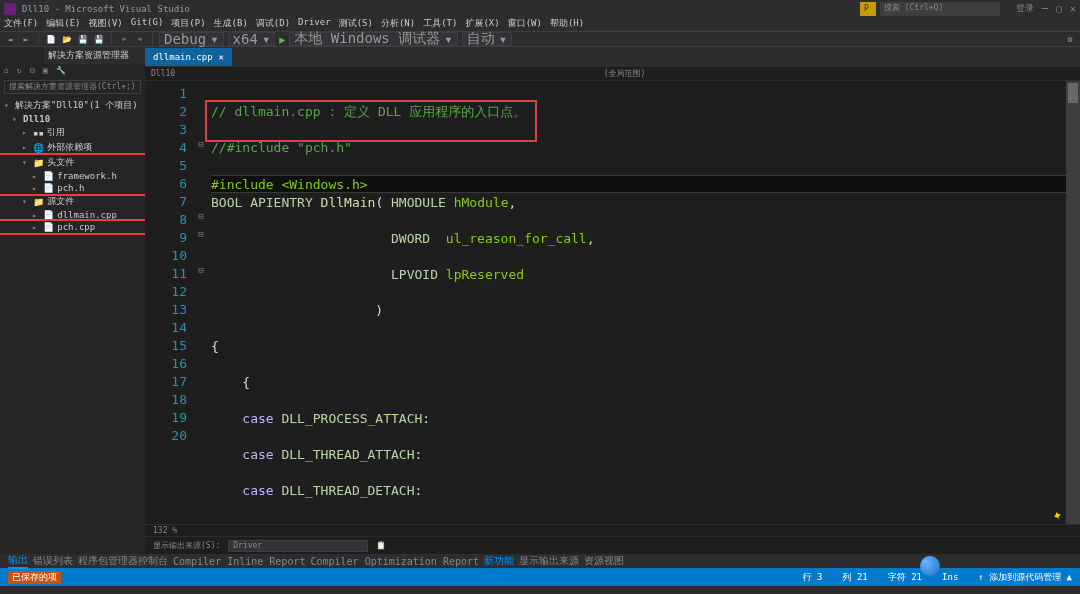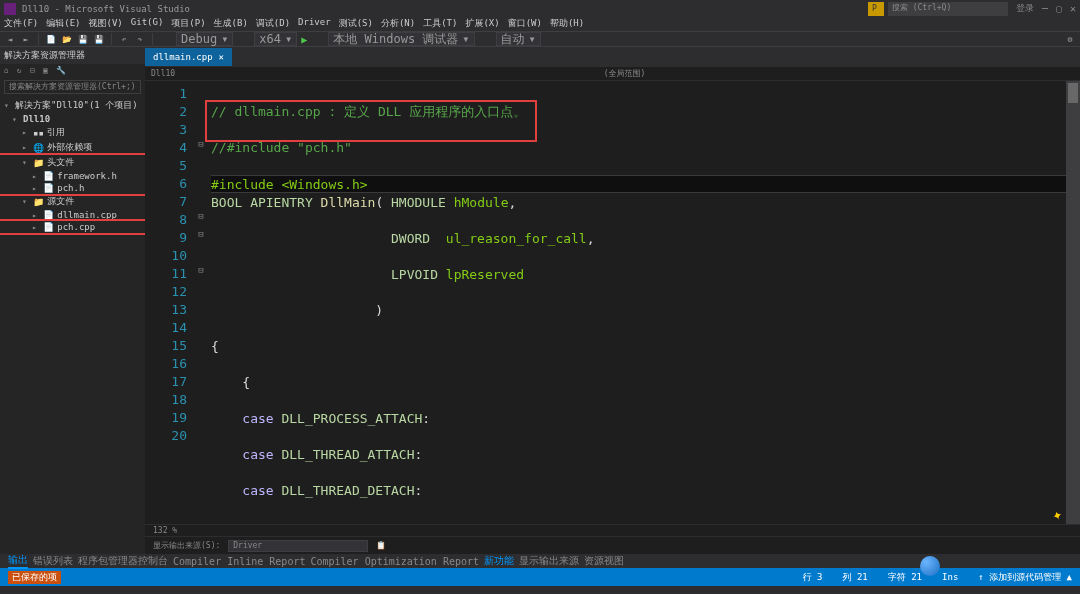--- a/index.html
+++ b/index.html
@@ -9,26 +9,26 @@
 .titlebar .title{color:#999;font-size:9px;}
 .titlebar .spacer{flex:1;}
 .titlebar .search{background:#c99a00;padding:2px 4px;color:#333;font-size:8px;width:16px;height:14px;}
 .titlebar .searchbox{background:#3e3e40;width:120px;height:14px;margin-left:4px;color:#888;font-size:8px;padding:0 4px;}
 .titlebar .wincontrols{display:flex;gap:8px;margin-left:8px;color:#888;font-size:10px;}
 .menubar{height:14px;background:#2d2d30;display:flex;align-items:flex-start;padding:0 4px;gap:8px;color:#ccc;font-size:9px;}
 .menubar span{cursor:pointer;}
 .toolbar{height:16px;background:#2d2d30;display:flex;align-items:center;padding:0 4px;gap:4px;color:#999;border-top:1px solid #3e3e40;border-bottom:1px solid #3e3e40;}
 .toolbar .icon{width:12px;height:12px;display:flex;align-items:center;justify-content:center;font-size:8px;}
 .toolbar .sep{width:1px;height:12px;background:#3e3e40;margin:0 2px;}
-.toolbar .combo{background:#333337;border:1px solid #3e3e40;padding:0 4px;font-size:12px;height:14px;display:flex;align-items:center;gap:4px;margin-left:17px;}
+.toolbar .combo{background:#333337;border:1px solid #3e3e40;padding:0 4px;font-size:14px;height:14px;display:flex;align-items:center;gap:4px;}
 .toolbar .playbtn{color:#4ec94e;}
 .toolbar .spacer{flex:1;}
 .main{display:flex;height:507px;}
 .sidebar{width:145px;background:#252526;display:flex;flex-direction:column;}
-.side-title{background:#2d2d30;padding:2px 4px;font-size:9px;color:#ccc;display:flex;align-items:center;gap:120px;}
+.side-title{background:#2d2d30;padding:2px 4px;font-size:9px;color:#ccc;display:flex;align-items:center;gap:120px;margin-left:44px;}
 .side-toolbar{display:flex;gap:3px;padding:2px 4px;font-size:8px;color:#888;}
 .side-toolbar .icon{width:10px;height:10px;}
 .search-tree{background:#252526;border:1px solid #3e3e40;height:14px;margin:2px 4px;font-size:8px;color:#888;padding:0 4px;}
 .tree{padding:2px 0;font-size:9px;color:#ccc;}
 .tree-item{padding:1px 4px;display:flex;align-items:center;gap:3px;}
 .tree-exp{color:#888;font-size:8px;width:8px;}
 .indent1{padding-left:12px;}
 .indent2{padding-left:22px;}
 .indent3{padding-left:32px;}
 .red-box{outline:2px solid #e04040;}
@@ -66,21 +66,21 @@
 </style>
 </head>
 <body>
 
 <div class="titlebar">
   <div class="logo"></div>
   <div class="title">Dll10 - Microsoft Visual Studio</div>
   <div class="spacer"></div>
   <div class="search">P</div>
   <div class="searchbox">搜索 (Ctrl+Q)</div>
-  <div style="margin-left:8px;color:#888;font-size:9px;">登录</div>
+  <div style="margin-left:16px;color:#888;font-size:9px;">登录</div>
   <div class="wincontrols">
     <span>─</span>
     <span>▢</span>
     <span>✕</span>
   </div>
 </div>
 
 <div class="menubar">
   <span>文件(F)</span>
   <span>编辑(E)</span>

